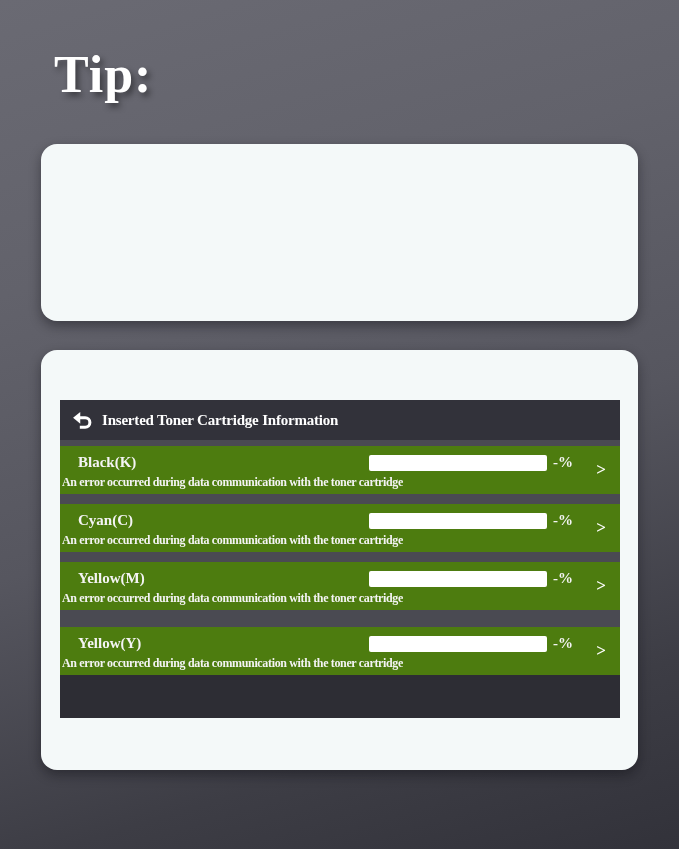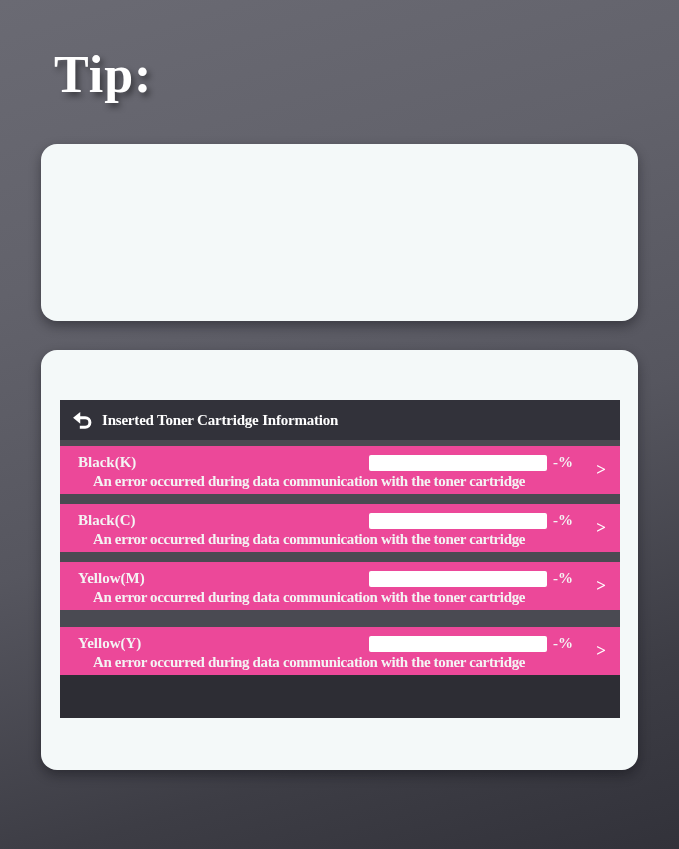--- a/index.html
+++ b/index.html
@@ -36,28 +36,28 @@
   }
   .panel-header{
     height:40px;flex:none;background:#32323a;
     display:flex;align-items:center;padding-left:13px;
   }
   .back-btn{
     background:none;border:none;padding:0;margin:0 10px 0 0;
     display:flex;align-items:center;cursor:pointer;
   }
   .panel-title{color:#ffffff;font-size:15px;font-weight:bold;letter-spacing:-0.2px;}
-  .row{position:relative;height:48px;flex:none;background:#ec4899;}
+  .row{position:relative;height:48px;flex:none;background:#4d7c0f;}
   .row.r1{margin-top:6px;}
   .row.r2,.row.r3{margin-top:10px;}
   .row.r4{margin-top:17px;}
   .row-label{position:absolute;left:18px;top:8px;font-size:15px;font-weight:bold;color:#f4f4f4;}
   .row-error{
-    position:absolute;left:33px;bottom:4px;
-    font-size:15px;font-weight:bold;color:#f4f4f4;
+    position:absolute;left:2px;bottom:4px;
+    font-size:12px;font-weight:bold;color:#f4f4f4;
     letter-spacing:-0.35px;white-space:nowrap;
   }
   .bar{position:absolute;left:309px;top:9px;width:178px;height:16px;background:#ffffff;border-radius:2px;}
   .row-level{position:absolute;left:493px;top:8px;font-size:15px;font-weight:bold;color:#f4f4f4;}
   .chev{
     position:absolute;right:14px;top:50%;transform:translateY(-50%);
     font-size:17px;font-weight:bold;color:#ffffff;cursor:pointer;
   }
   .panel-bottom{flex:1;background:#2d2d34;}
 </style>
@@ -86,21 +86,21 @@
 
       <div class="row r1">
         <span class="row-label">Black(K)</span>
         <span class="row-error">An error occurred during data communication with the toner cartridge</span>
         <div class="bar"></div>
         <span class="row-level">-%</span>
         <span class="chev">&gt;</span>
       </div>
 
       <div class="row r2">
-        <span class="row-label">Black(C)</span>
+        <span class="row-label">Cyan(C)</span>
         <span class="row-error">An error occurred during data communication with the toner cartridge</span>
         <div class="bar"></div>
         <span class="row-level">-%</span>
         <span class="chev">&gt;</span>
       </div>
 
       <div class="row r3">
         <span class="row-label">Yellow(M)</span>
         <span class="row-error">An error occurred during data communication with the toner cartridge</span>
         <div class="bar"></div>

